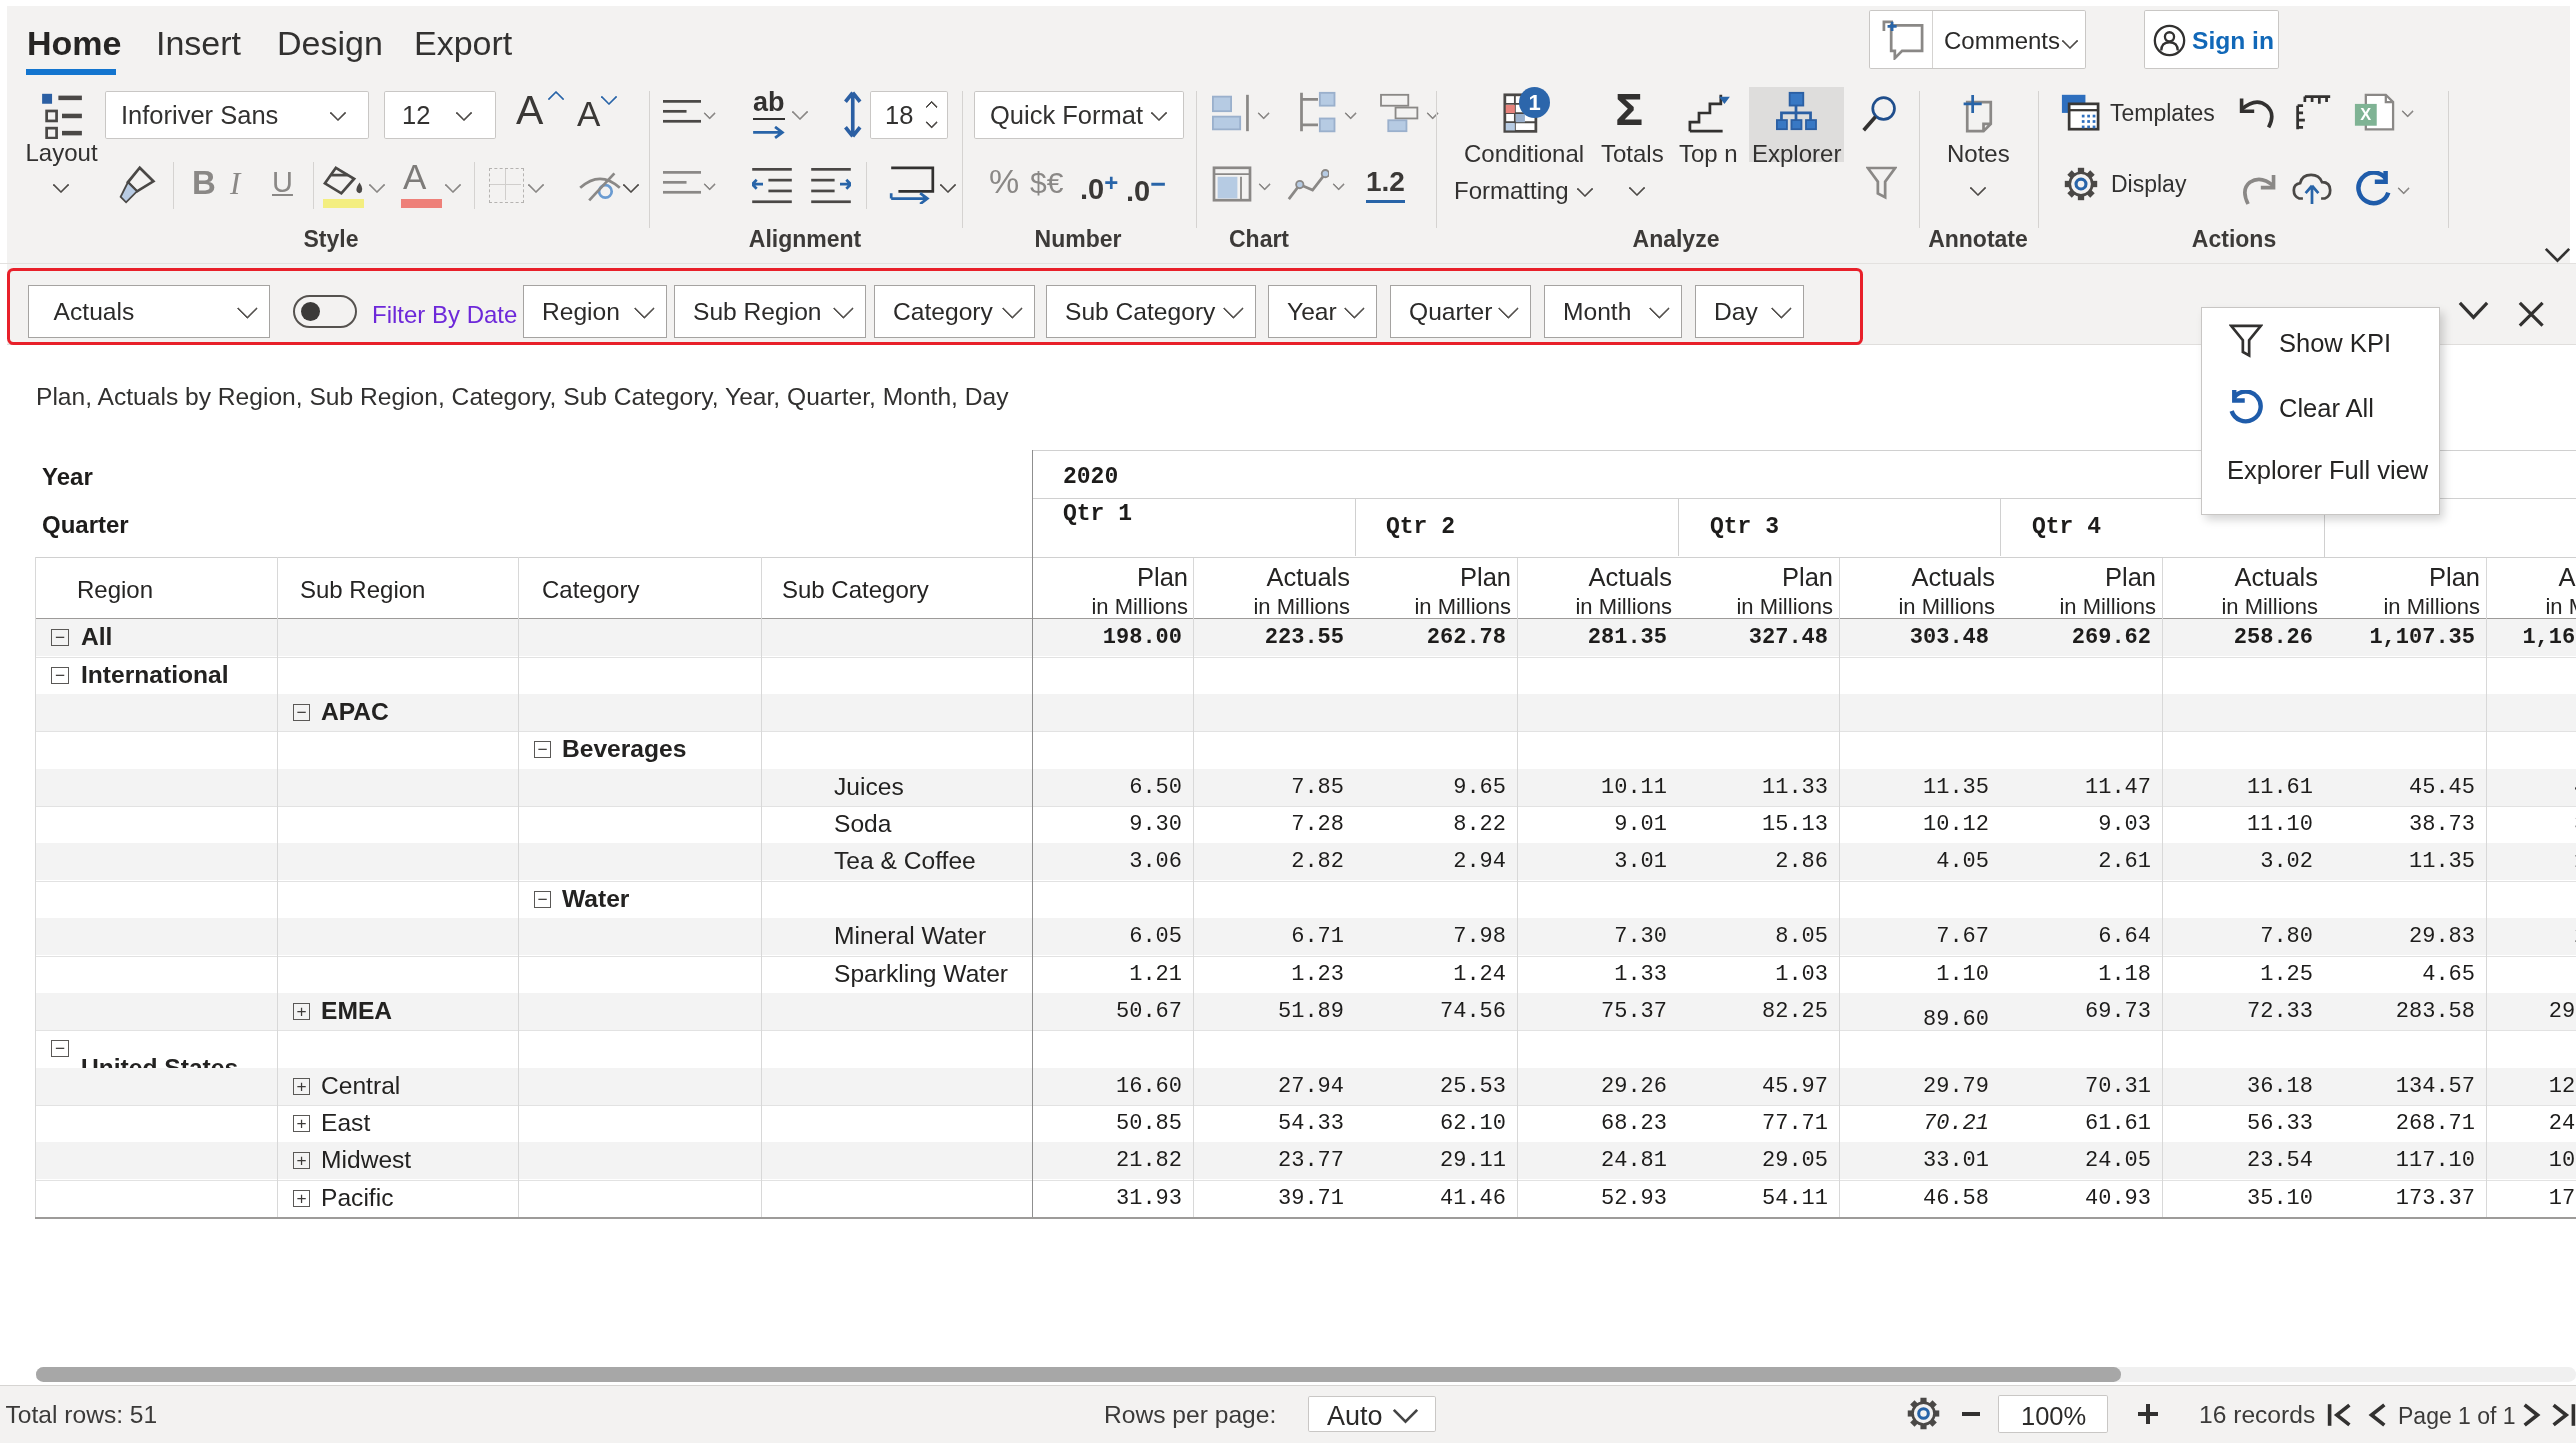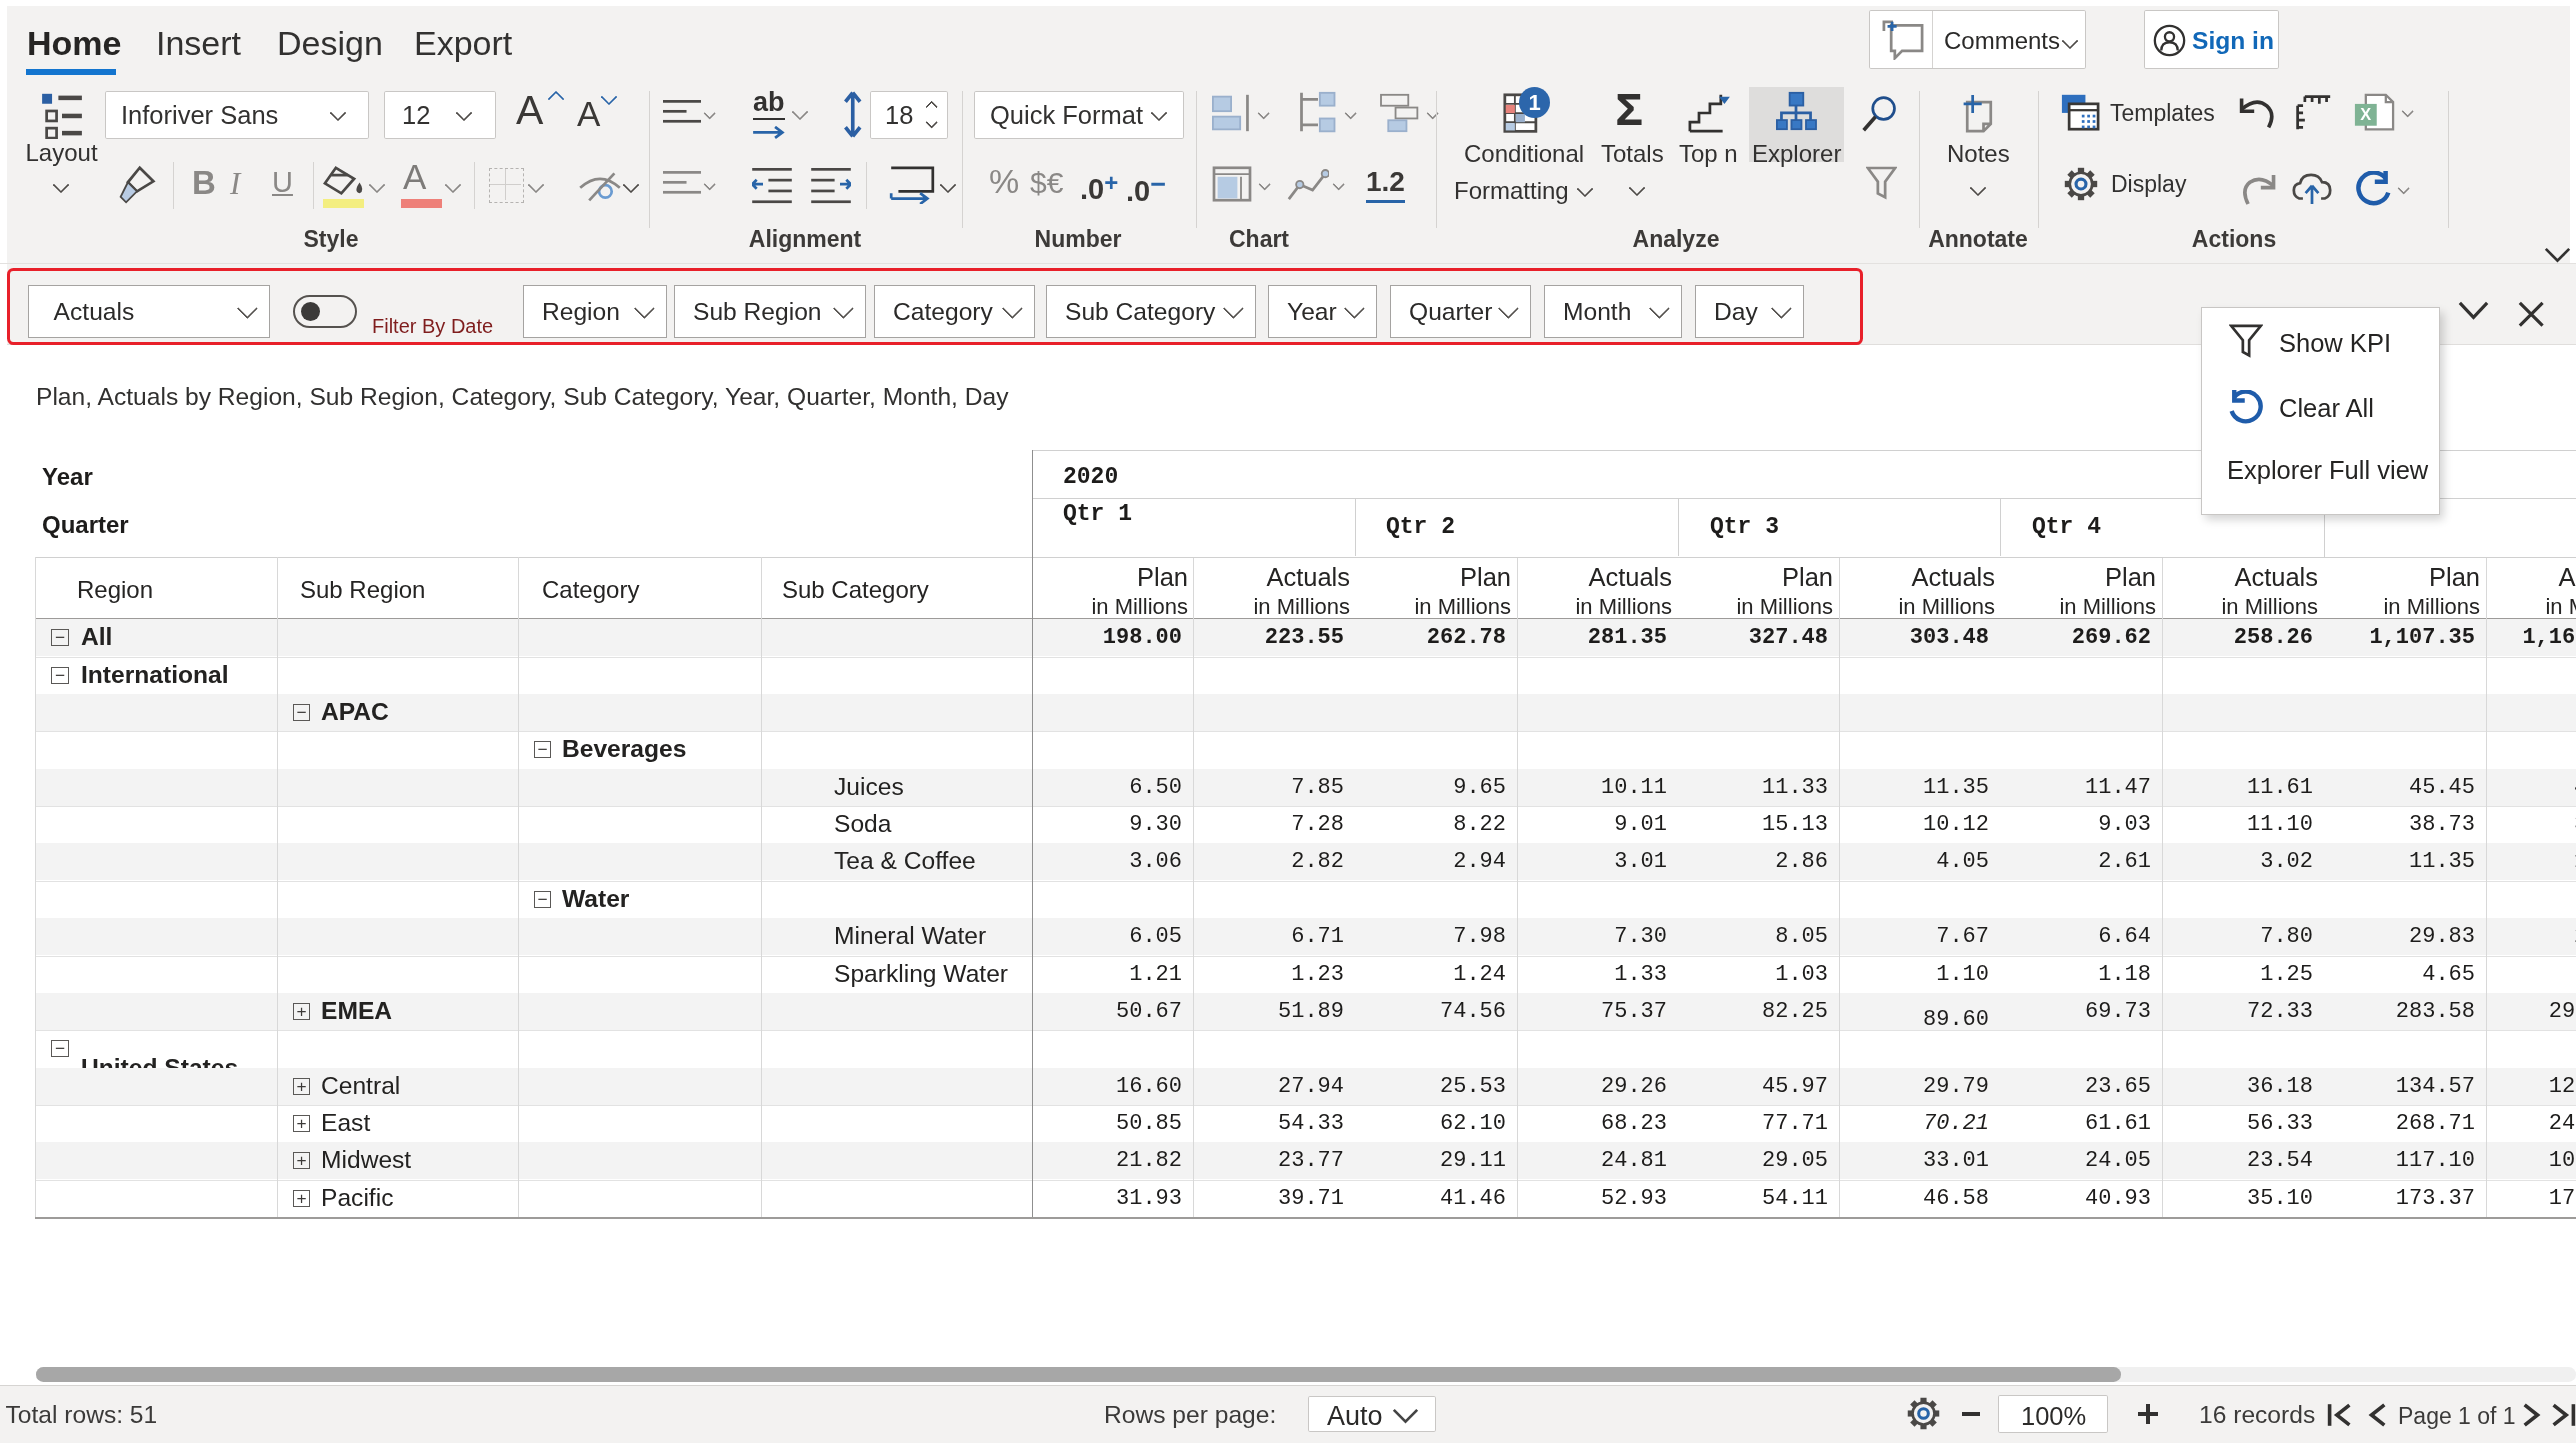--- a/index.html
+++ b/index.html
@@ -337,21 +337,21 @@
 <svg class="abs" style="left:2544px;top:247px" width="27" height="16.4" viewBox="0 0 30 18">
     <path d="M2 2 L15 15 L28 2" fill="none" stroke="#323130" stroke-width="3"></path>
   </svg>
 
 <div class="abs" style="left:7.3px;top:268px;width:1856px;height:77px;border:3.6px solid #e8202a;border-radius:6.4px;box-sizing:border-box"></div>
 <div class="chip" style="left:28px;width:242px;padding-left:24.6px">Actuals<span class="cv" style="margin-top:-5.5px"></span></div>
 
 <div class="abs" style="left:293px;top:295px;width:64px;height:33px;border:2.3px solid #55524f;border-radius:17.3px;box-sizing:border-box">
  <div style="position:absolute;left:5.5px;top:4.6px;width:19px;height:19px;border-radius:50%;background:#3b3a39"></div>
 </div>
-<div class="abs" style="left:372px;top:315px;font-size:20px;color:#7f1d1d">Filter By Date</div>
+<div class="abs" style="left:372px;top:301px;font-size:24px;color:#6d28d9">Filter By Date</div>
 <div class="chip" style="left:523px;width:144px">Region<span class="cv" style="margin-top:-5.5px"></span></div>
 <div class="chip" style="left:674px;width:192px">Sub Region<span class="cv" style="margin-top:-5.5px"></span></div>
 <div class="chip" style="left:874px;width:161px">Category<span class="cv" style="margin-top:-5.5px"></span></div>
 <div class="chip" style="left:1046px;width:210px">Sub Category<span class="cv" style="margin-top:-5.5px"></span></div>
 <div class="chip" style="left:1268px;width:109px">Year<span class="cv" style="margin-top:-5.5px"></span></div>
 <div class="chip" style="left:1390px;width:141px">Quarter<span class="cv" style="margin-top:-5.5px"></span></div>
 <div class="chip" style="left:1544px;width:138px">Month<span class="cv" style="margin-top:-5.5px"></span></div>
 <div class="chip" style="left:1695px;width:109px">Day<span class="cv" style="margin-top:-5.5px"></span></div>
 
 <svg class="abs" style="left:2458px;top:301px" width="31" height="20" viewBox="0 0 34 22">
@@ -510,21 +510,21 @@
 <div class="hline" style="left:35px;top:1068px;width:2541px"></div>
 <div class="row gray" style="top:1068px">
     <div class="ebox" style="left:258px;top:10px;font-size:17.3px;line-height:1">+</div>
     <div class="rlab" style="left:286px;">Central</div>
     <div class="num" style="right:1394px;">16.60</div>
     <div class="num" style="right:1232px;">27.94</div>
     <div class="num" style="right:1070px;">25.53</div>
     <div class="num" style="right:909px;">29.26</div>
     <div class="num" style="right:748px;">45.97</div>
     <div class="num" style="right:587px;">29.79</div>
-    <div class="num" style="right:425px;">23.65</div>
+    <div class="num" style="right:425px;">70.31</div>
     <div class="num" style="right:263px;">36.18</div>
     <div class="num" style="right:101px;">134.57</div>
     <div class="num" style="right:-52px;">123.17</div>
   </div>
 <div class="hline" style="left:35px;top:1105px;width:2541px"></div>
 <div class="row" style="top:1105px">
     <div class="ebox" style="left:258px;top:10px;font-size:17.3px;line-height:1">+</div>
     <div class="rlab" style="left:286px;">East</div>
     <div class="num" style="right:1394px;">50.85</div>
     <div class="num" style="right:1232px;">54.33</div>

